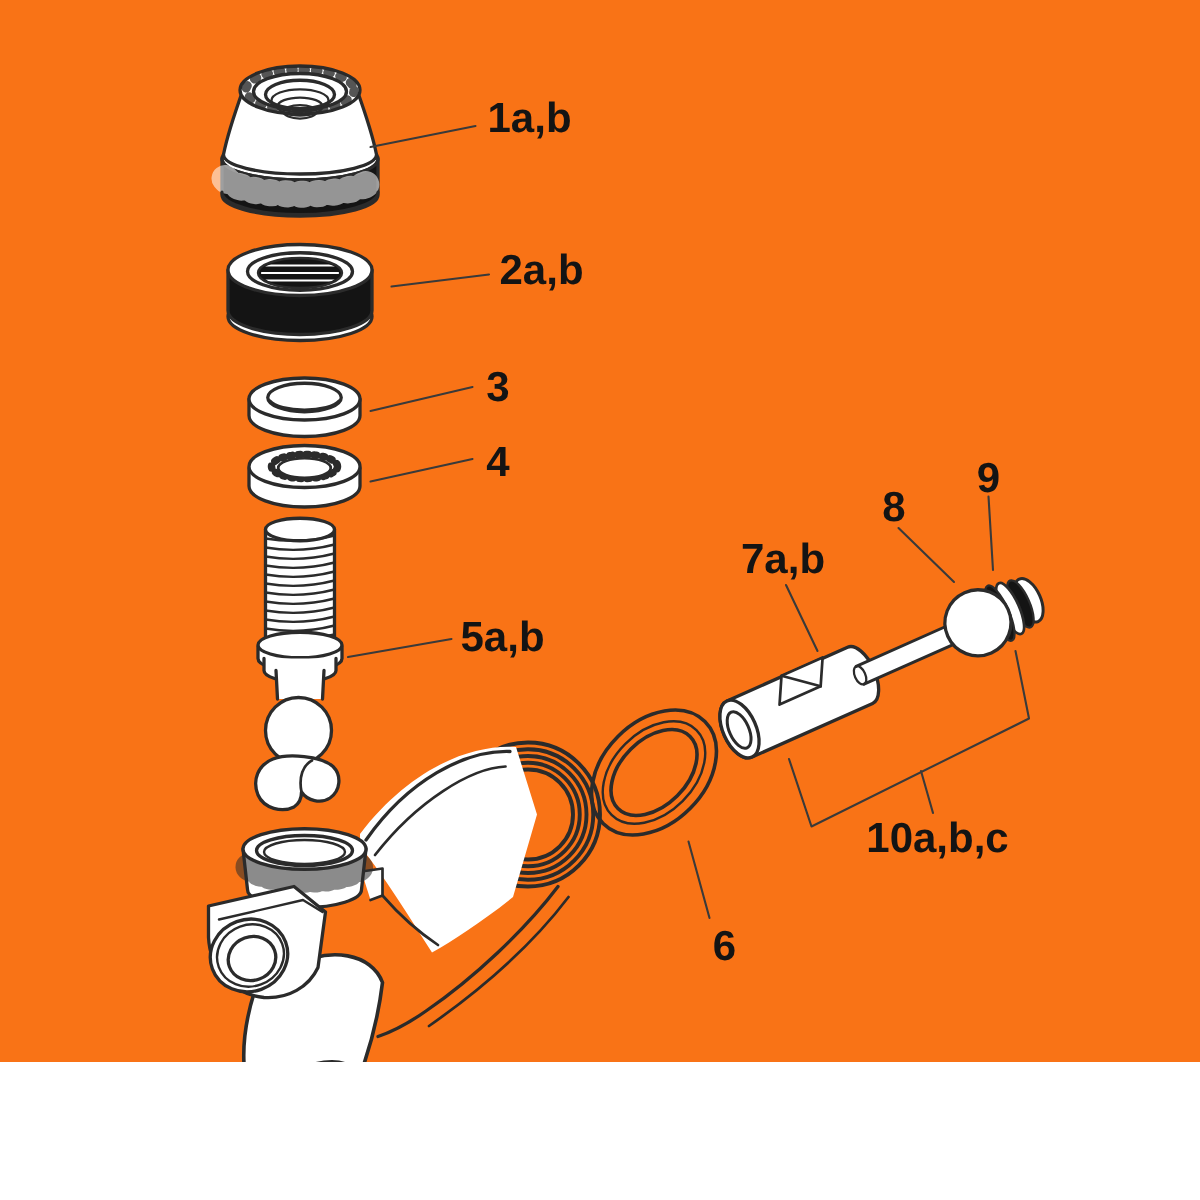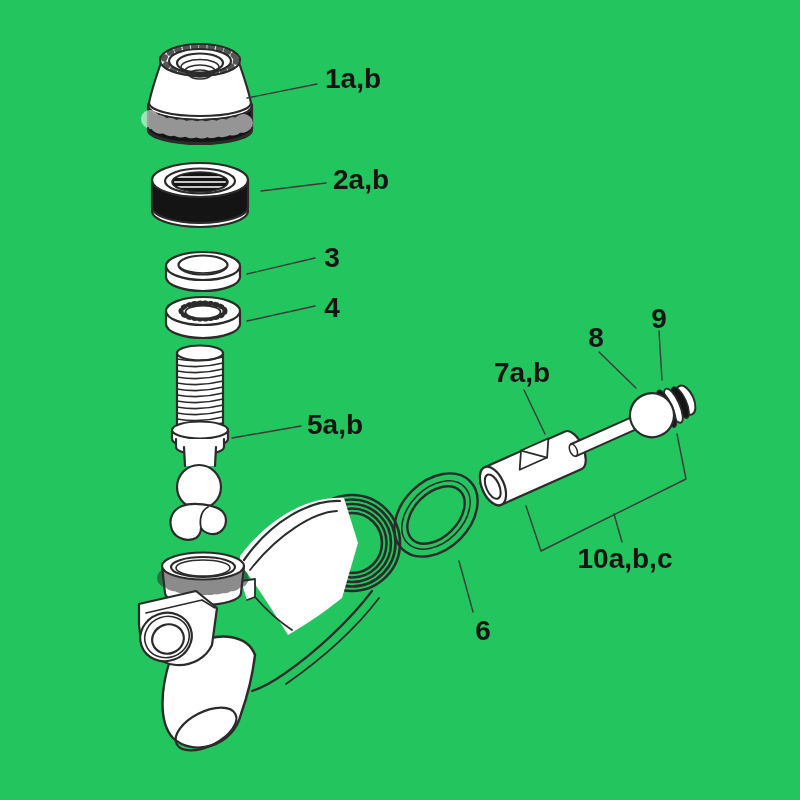--- a/index.html
+++ b/index.html
@@ -1,16 +1,16 @@
 <!DOCTYPE html>
 <html><head>
 <meta charset="utf-8">
 <style>
   html,body{margin:0;padding:0;background:#ffffff;}
-  .stage{position:relative;width:800px;height:800px;background:#22c55e;overflow:hidden;}
+  .stage{position:relative;width:800px;height:708px;background:#f97316;overflow:hidden;}
   svg{display:block;}
   .lbl{font-family:"Liberation Sans", sans-serif;font-weight:700;font-size:28px;}
 </style>
 </head>
 <body>
 
 <div class="stage">
 <svg width="800" height="800" viewBox="0 0 800 800">
   <g fill="none" stroke="#2b2b2b" stroke-width="2.2" stroke-linecap="round" stroke-linejoin="round">
 

